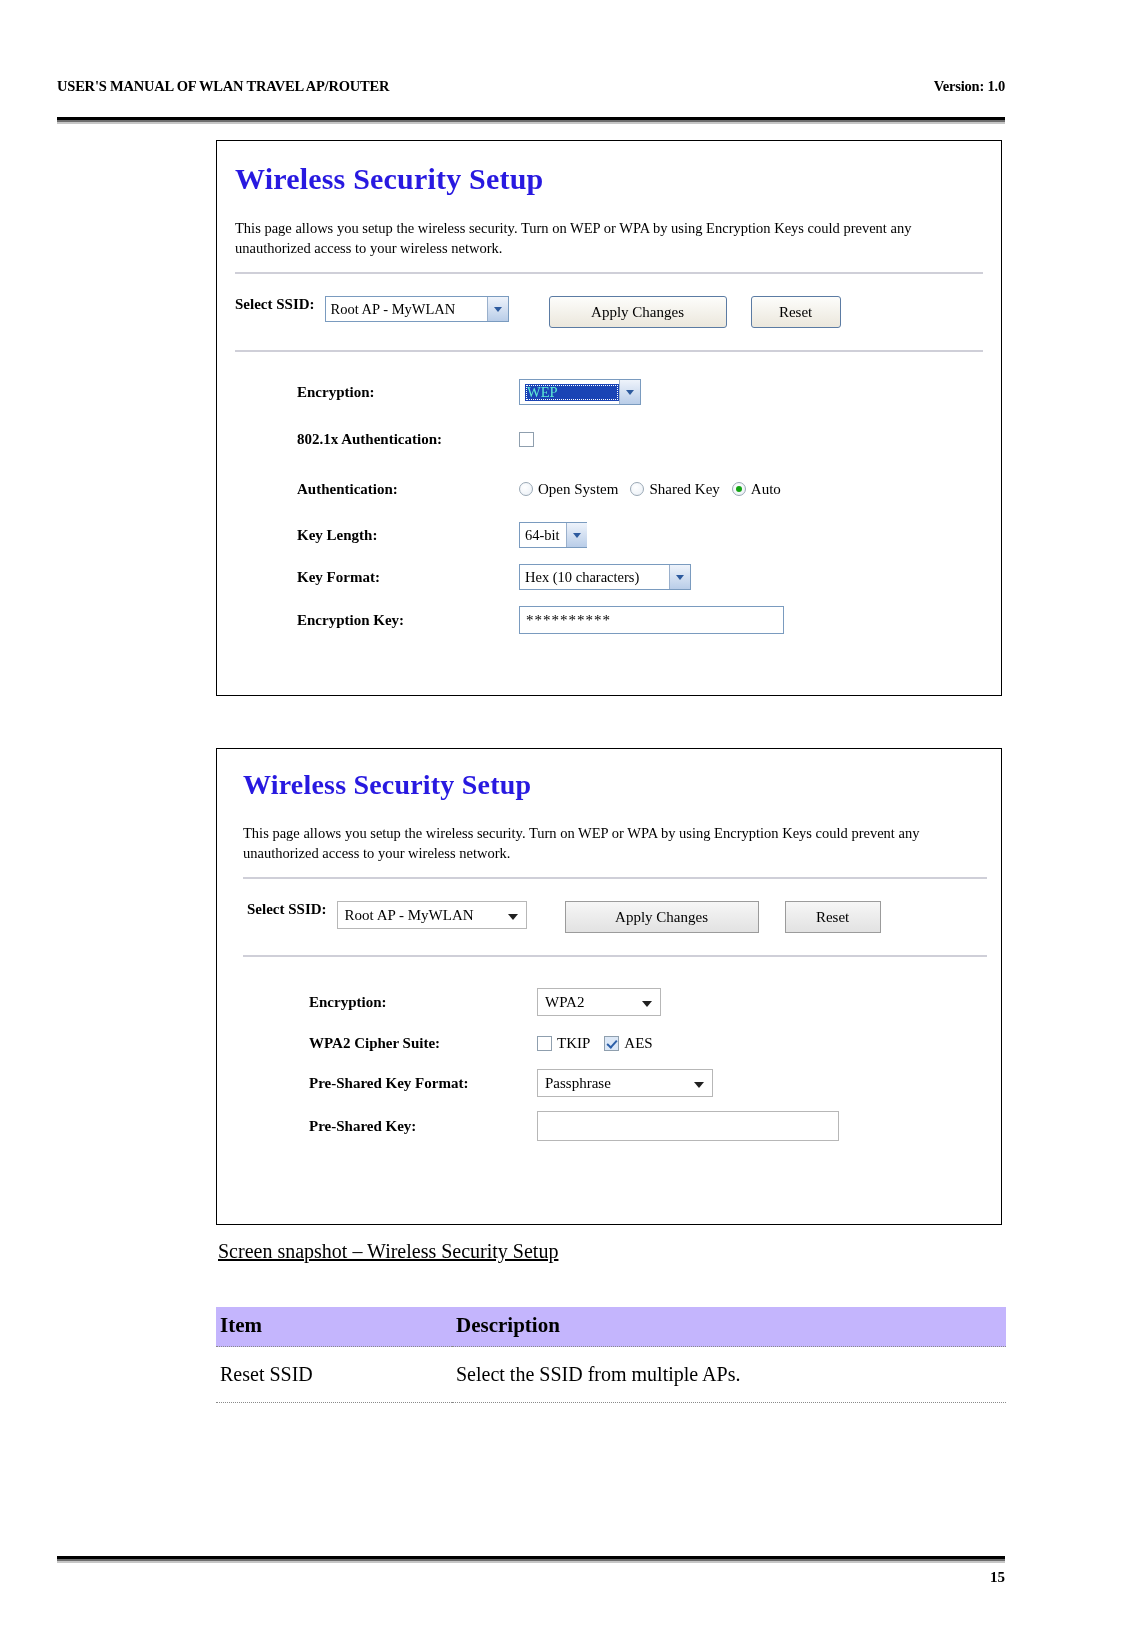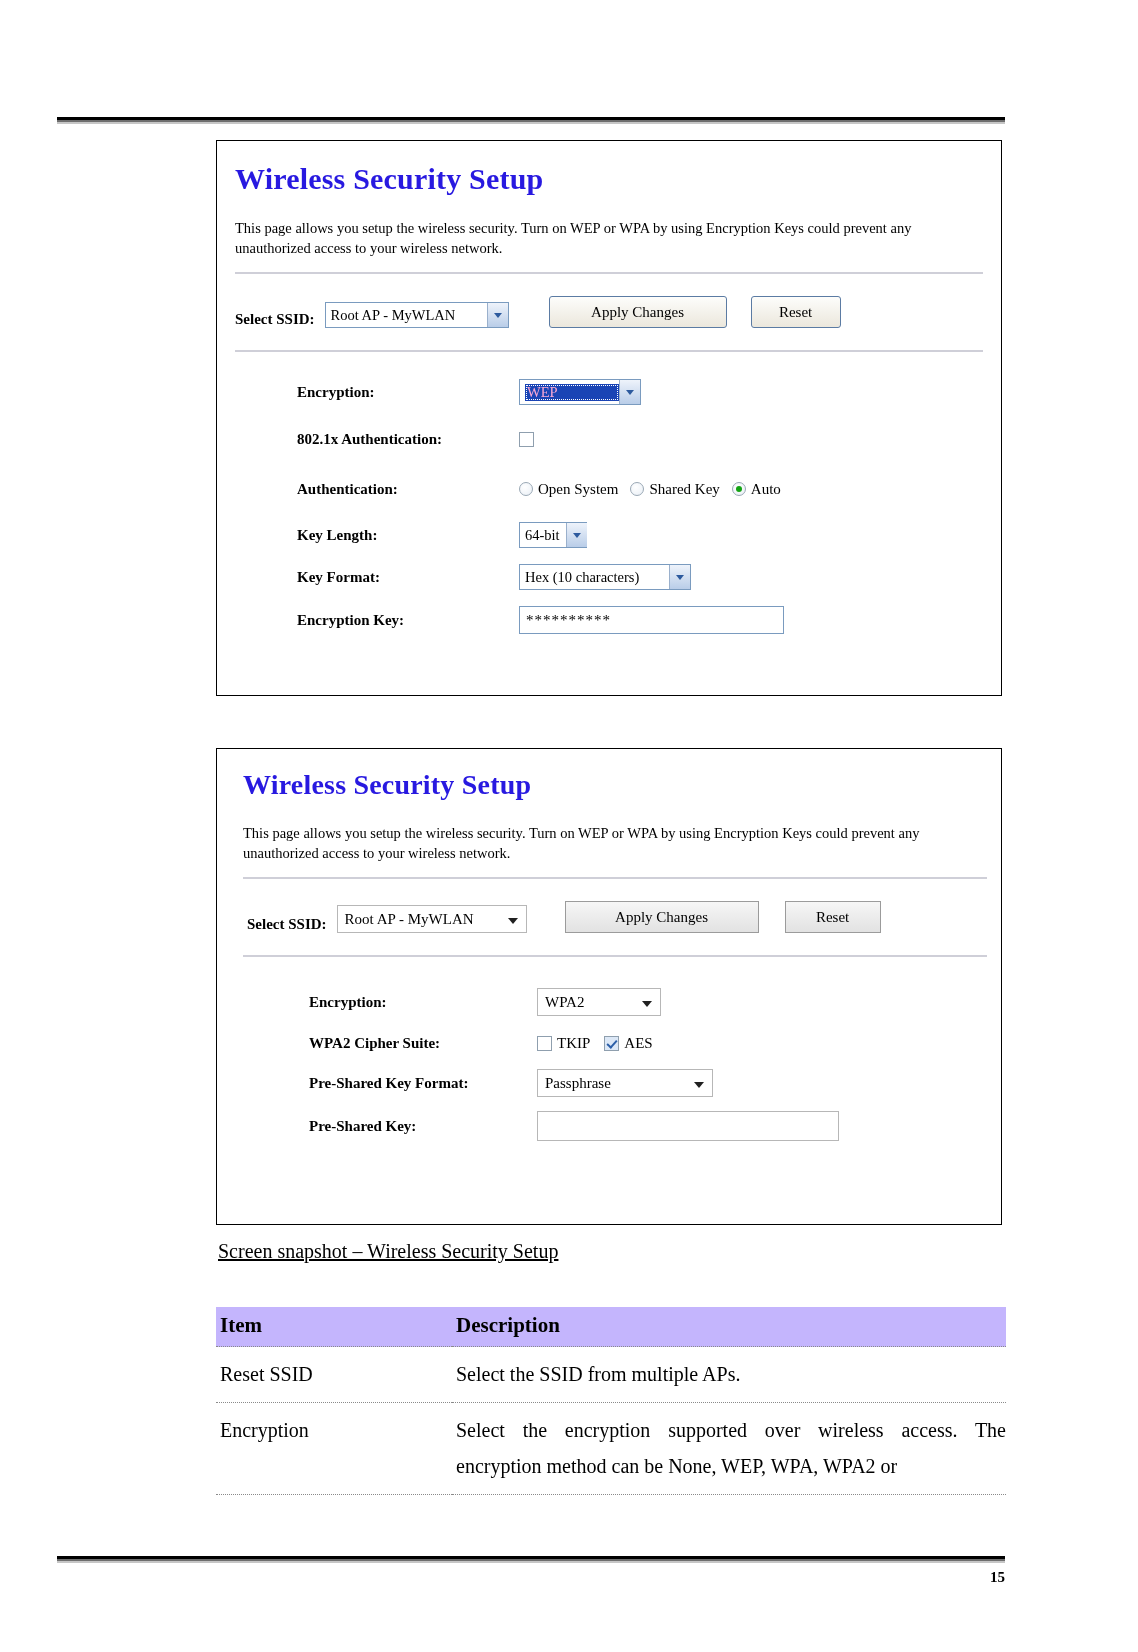--- a/index.html
+++ b/index.html
@@ -113,21 +113,21 @@
 
   .hr-soft {
     height: 2px;
     background: #cfcfd8;
     margin: 14px 18px 0 18px;
   }
   #shot-wpa2 .hr-soft { margin-left: 26px; margin-right: 14px; }
 
   .ssid-row {
     display: flex;
-    align-items: flex-end;
+    align-items: flex-start;
     margin: 22px 0 0 18px;
     gap: 10px;
   }
   #shot-wpa2 .ssid-row { margin-left: 30px; }
 
   .label-bold {
     font-weight: bold;
     font-size: 15px;
     font-family: "Liberation Serif", serif;
     white-space: nowrap;
@@ -184,21 +184,21 @@
     border-top: 6px solid #202020;
   }
   .sel-flat .sel-val { white-space: nowrap; padding-right: 14px; }
 
   
   .sel-focus {
     border: 1px solid #7a9bbf;
   }
   .sel-focus .sel-val {
     background: #1a44b5;
-    color: #f9a8d4;
+    color: #5eead4;
     outline: 1px dotted #ffffff;
     outline-offset: -2px;
     flex: 1;
     padding-left: 2px;
     margin-right: 0;
   }
 
   
   .btn-xp {
     border: 1px solid #5b7ba3;
@@ -382,20 +382,24 @@
   .desc-table .col-item { width: 232px; }
   .desc-table td.col-item { white-space: nowrap; }
   .desc-table td.col-desc { text-align: justify; padding-right: 0; }
   .desc-table tr.last-row td { border-bottom: 1px dotted #8a8a8a; }
 </style>
 </head>
 <body>
 
 <div class="page">
 
+  <div class="doc-header">
+    <span class="left">USER'S MANUAL OF WLAN TRAVEL AP/ROUTER</span>
+    <span class="right">Version: 1.0</span>
+  </div>
   <div class="header-rule">
     <div class="bar-dark"></div>
       <div class="bar-mid"></div>
       <div class="bar-light"></div>
   </div>
 
   <div class="shot" id="shot-wep">
     <div class="shot-title">Wireless Security Setup</div>
     <div class="shot-desc">This page allows you setup the wireless security. Turn on WEP or WPA by using Encryption Keys could prevent any unauthorized access to your wireless network.</div>
     <div class="hr-soft"></div>
@@ -550,24 +554,20 @@
       <tr>
         <th class="col-item">Item</th>
         <th class="col-desc">Description</th>
       </tr>
     </thead>
     <tbody>
       <tr>
         <td class="col-item">Reset SSID</td>
         <td class="col-desc">Select the SSID from multiple APs.</td>
       </tr>
-      <tr class="last-row">
-        <td class="col-item">Encryption</td>
-        <td class="col-desc">Select the encryption supported over wireless access. The encryption method can be None, WEP, WPA, WPA2 or</td>
-      </tr>
     </tbody>
   </table>
 
   <div class="footer-rule">
     <div class="bar-dark"></div>
       <div class="bar-mid"></div>
       <div class="bar-light"></div>
   </div>
   <div class="page-number">15</div>
 

